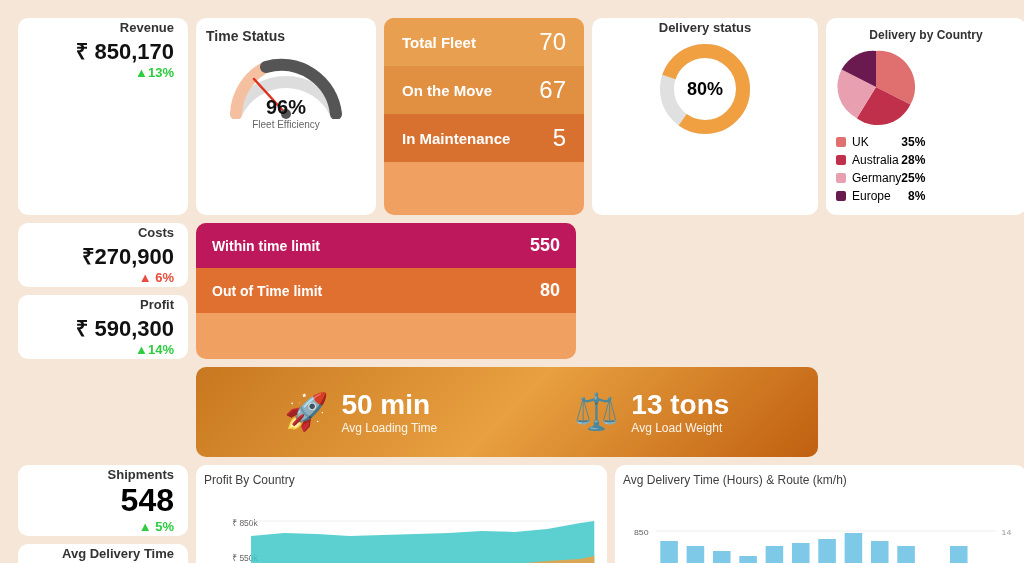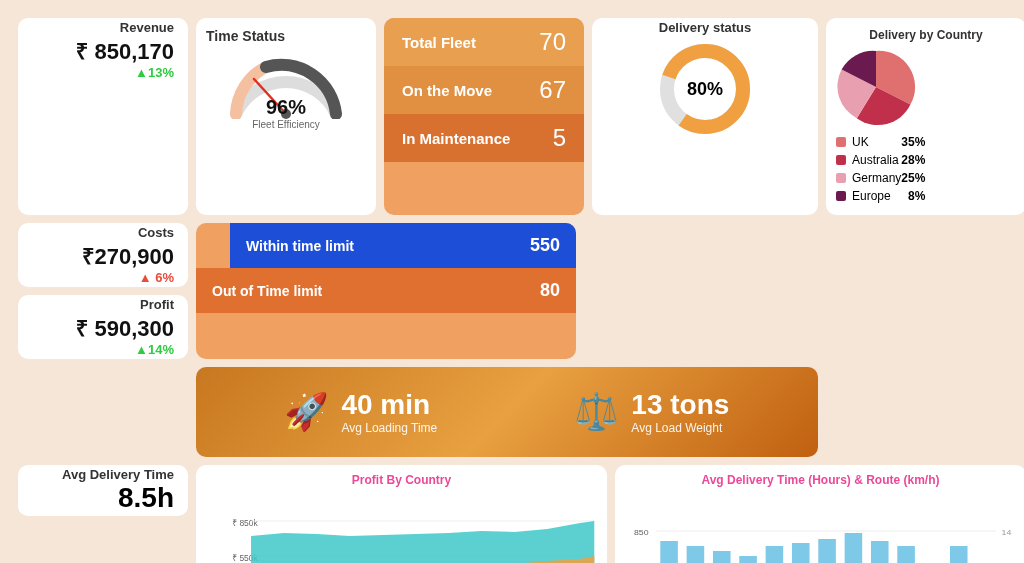--- a/index.html
+++ b/index.html
@@ -142,23 +142,22 @@
       border-radius: 2px;
       margin-right: 6px;
       display: inline-block;
     }
     .legend-name { flex: 1; }
     .legend-pct { font-weight: 700; }
 
     
     .chart-title {
       font-size: 12px;
-      font-weight: 700;
-      color: #ec4899;
-      text-align: center;
+      font-weight: 400;
+      color: #404040;
       margin-bottom: 4px;
     }
 
     .delivery-country-card {
       background: white;
       border-radius: 10px;
       padding: 10px;
     }
 
     .top-section {
@@ -293,50 +292,55 @@
         <div class="kpi-label">Profit</div>
         <div class="kpi-value">₹ 590,300</div>
         <div class="kpi-change up">▲14%</div>
       </div>
     </div>
 
     <div class="loading-banner">
       <div class="loading-stat">
         <span class="loading-icon">🚀</span>
         <div>
-          <div class="loading-value">40 min</div>
+          <div class="loading-value">50 min</div>
           <div class="loading-sublabel">Avg Loading Time</div>
         </div>
       </div>
       <div class="loading-stat">
         <span class="loading-icon">⚖️</span>
         <div>
           <div class="loading-value">13 tons</div>
           <div class="loading-sublabel">Avg Load Weight</div>
         </div>
       </div>
     </div>
 
     <div style="border-radius:10px; overflow:hidden; background:#f0a060;">
-      <div class="delivery-row" style="background:#1d4ed8;margin-left:34px;">
+      <div class="delivery-row" style="background:#be185d;">
         <span>Within time limit</span>
         <span class="delivery-num">550</span>
       </div>
       <div class="delivery-row" style="background:#e07030;">
         <span>Out of Time limit</span>
         <span class="delivery-num">80</span>
       </div>
     </div>
 
     <div></div>
   </div>
 
   <div class="bottom-section">
 
     <div style="display:flex;flex-direction:column;gap:8px;">
+      <div class="kpi-card">
+        <div class="kpi-label">Shipments</div>
+        <div style="font-size:32px;font-weight:800;text-align:right;">548</div>
+        <div class="kpi-change up">▲ 5%</div>
+      </div>
       <div class="kpi-card">
         <div class="kpi-label">Avg Delivery Time</div>
         <div style="font-size:28px;font-weight:800;text-align:right;">8.5h</div>
 
       </div>
     </div>
 
     <div class="card" style="padding:8px;">
       <div class="chart-title">Profit By Country</div>
       <svg width="100%" height="145" viewBox="0 0 420 145" preserveAspectRatio="none">

